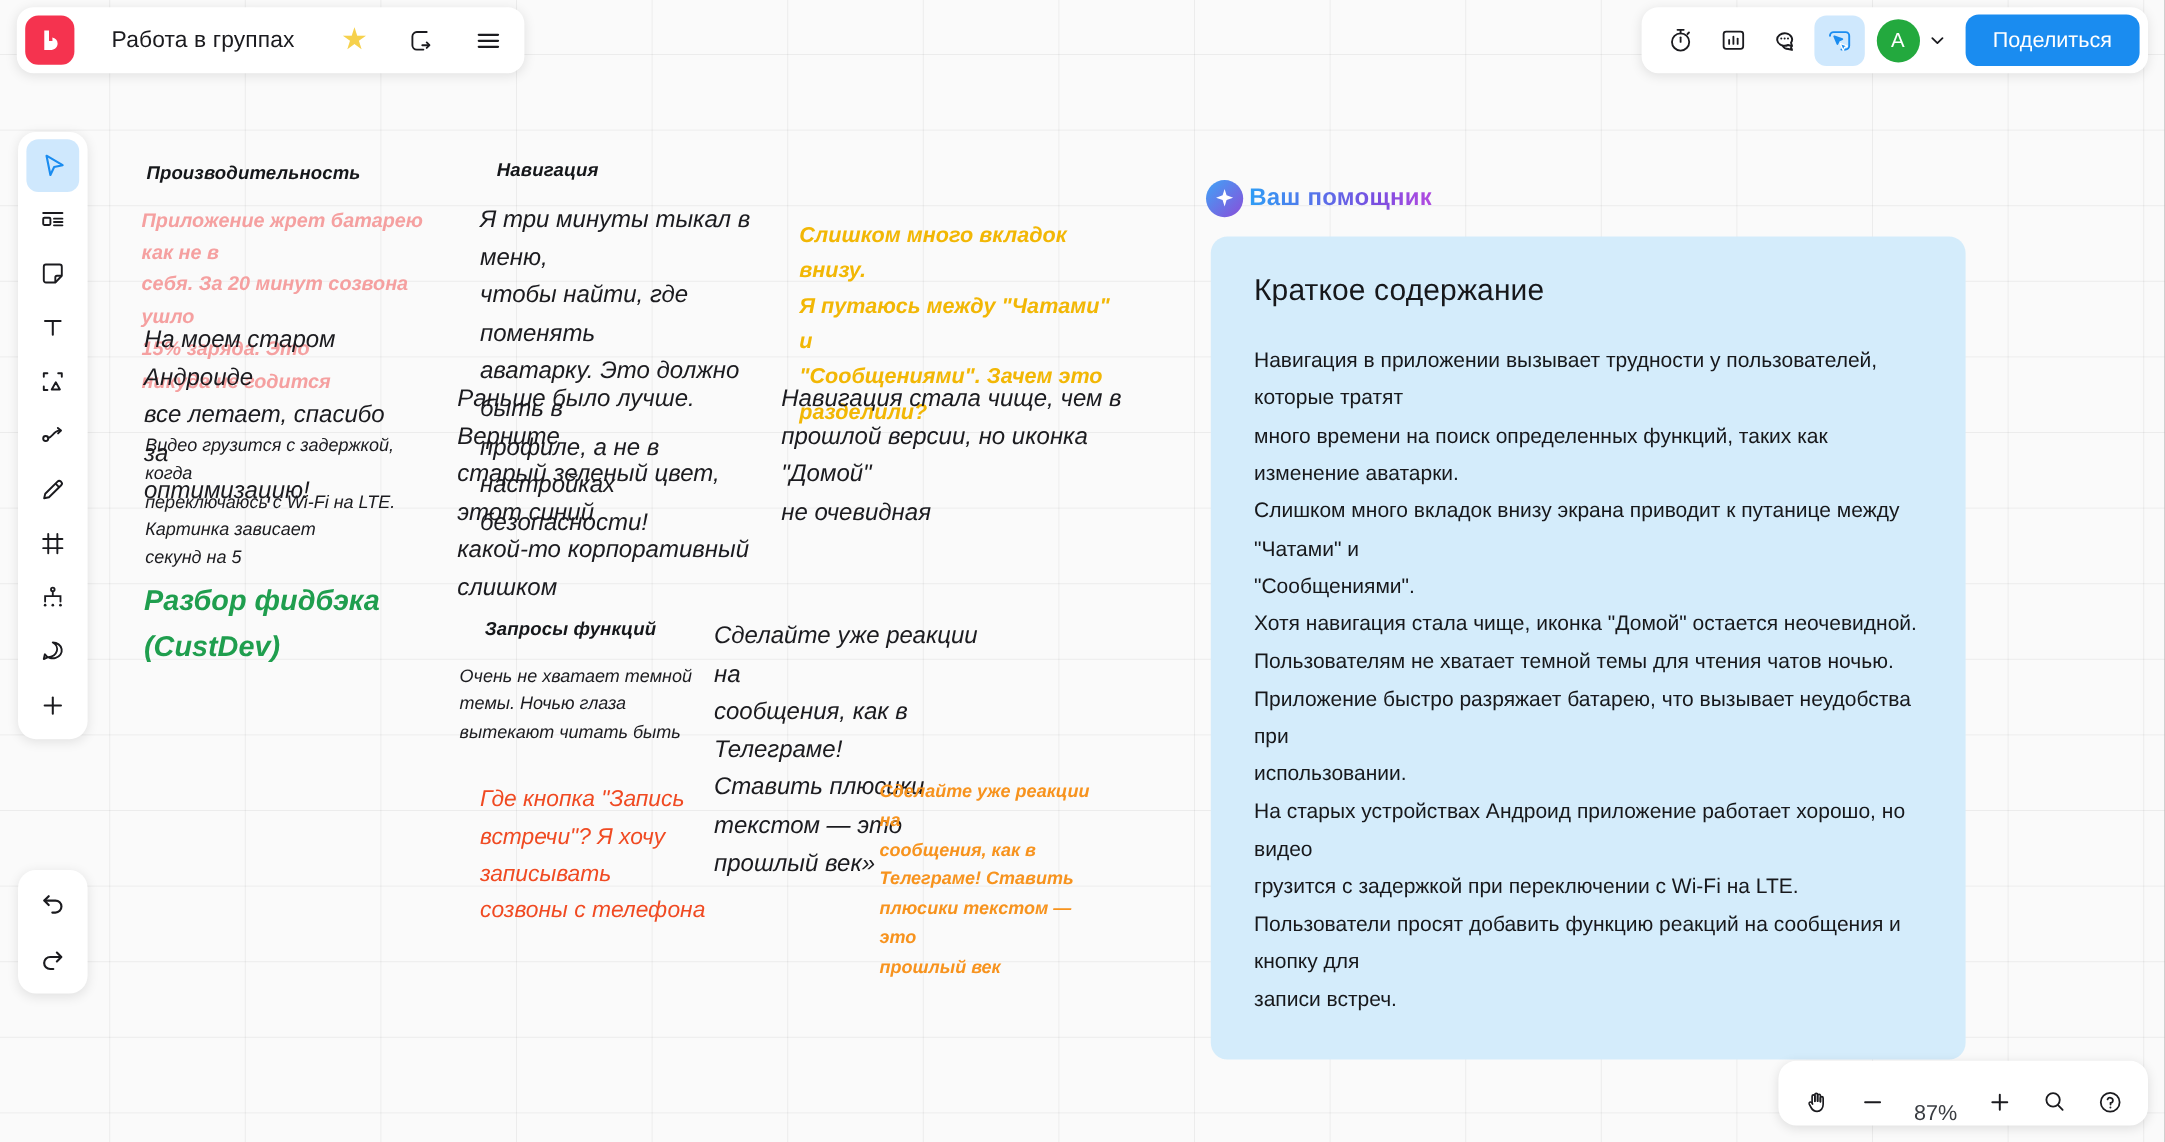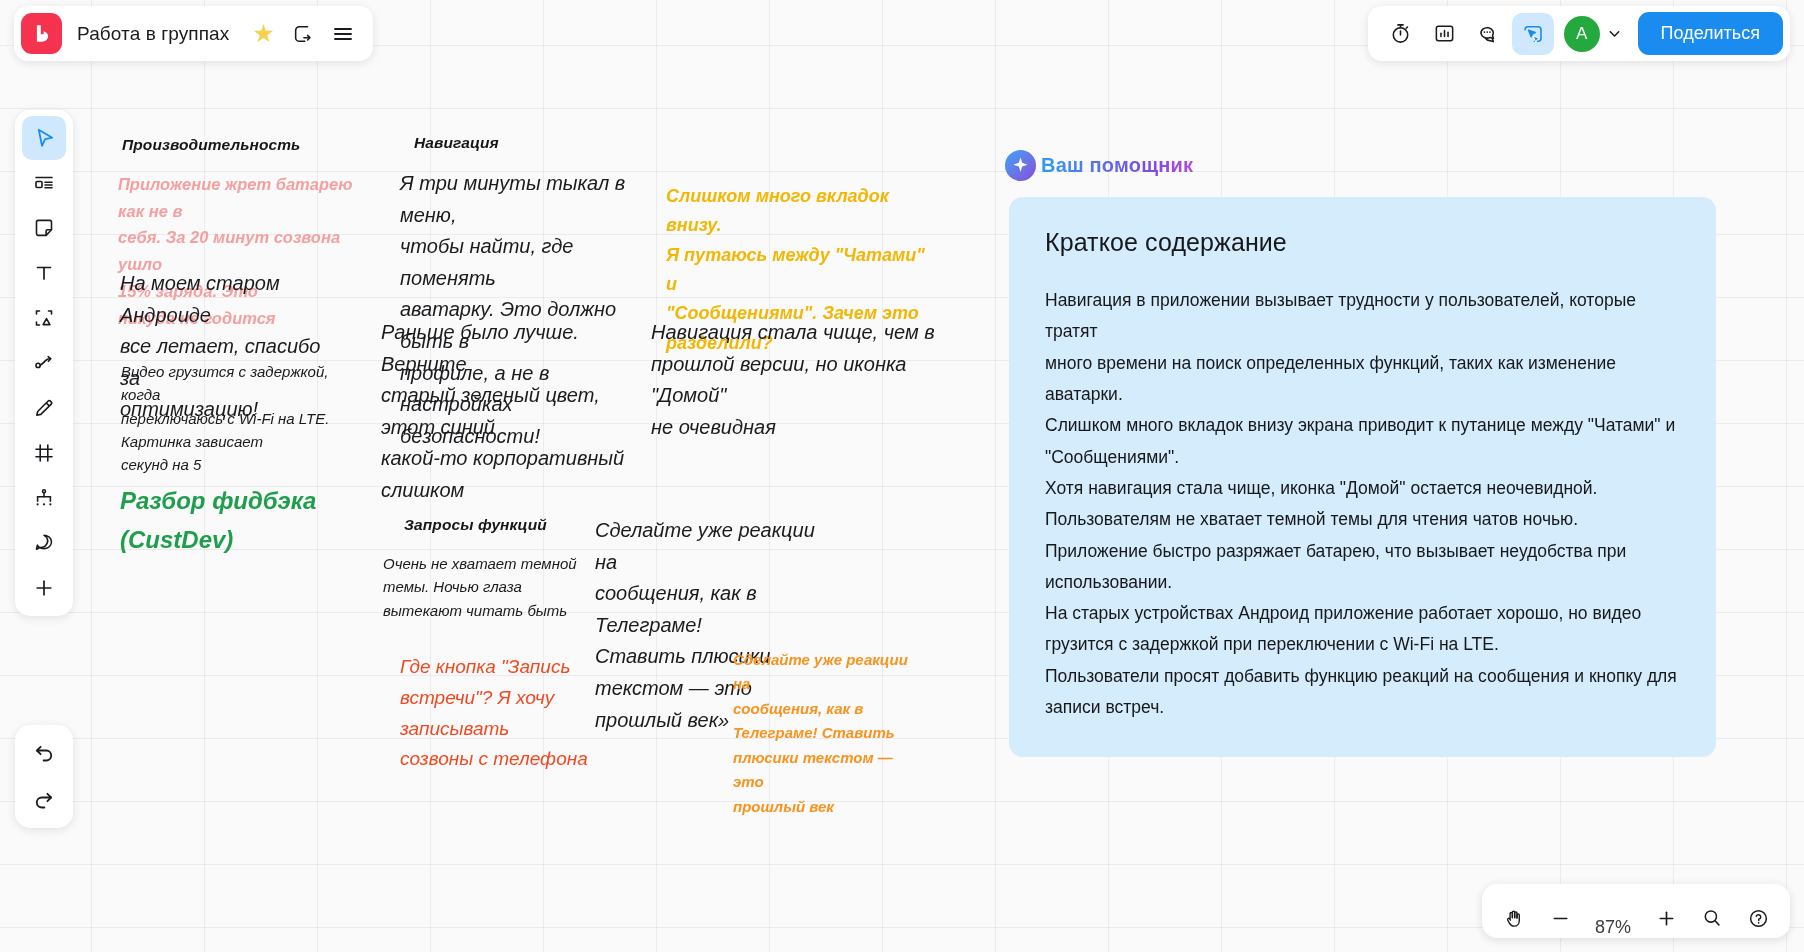--- a/index.html
+++ b/index.html
@@ -28,21 +28,21 @@
     background-size: 113px 63px;
     background-position: -22px -18px;
   }
 
   
   .topbar-left {
     position: absolute;
     left: 14px; top: 6px;
     height: 55px;
     display: flex; align-items: center;
-    gap: 0;
+    gap: 16px;
     padding: 0 10px 0 7px;
     background: #fff;
     border-radius: 14px;
     box-shadow: 0 2px 10px rgba(0,0,0,0.10);
     z-index: 40;
   }
   .logo {
     width: 41px; height: 41px;
     border-radius: 11px;
     background: #f5334f;
@@ -192,21 +192,21 @@
   .assist-title {
     font-size: 20px; font-weight: bold;
     background: linear-gradient(90deg, #2f9df5 0%, #7a4de0 70%, #b24ae0 100%);
     -webkit-background-clip: text; background-clip: text;
     -webkit-text-fill-color: transparent; color: transparent;
     letter-spacing: .2px;
   }
   .assist-panel {
     position: absolute;
     left: 1009px; top: 197px;
-    width: 707px;
+    width: 629px;
     background: #d4ecfb;
     border-radius: 14px;
     padding: 31px 36px 34px 36px;
     z-index: 11;
   }
   .assist-panel h2 {
     font-size: 25px; font-weight: normal; color: #17181b;
     margin-bottom: 28px; letter-spacing: .1px;
   }
   .assist-panel .para {

